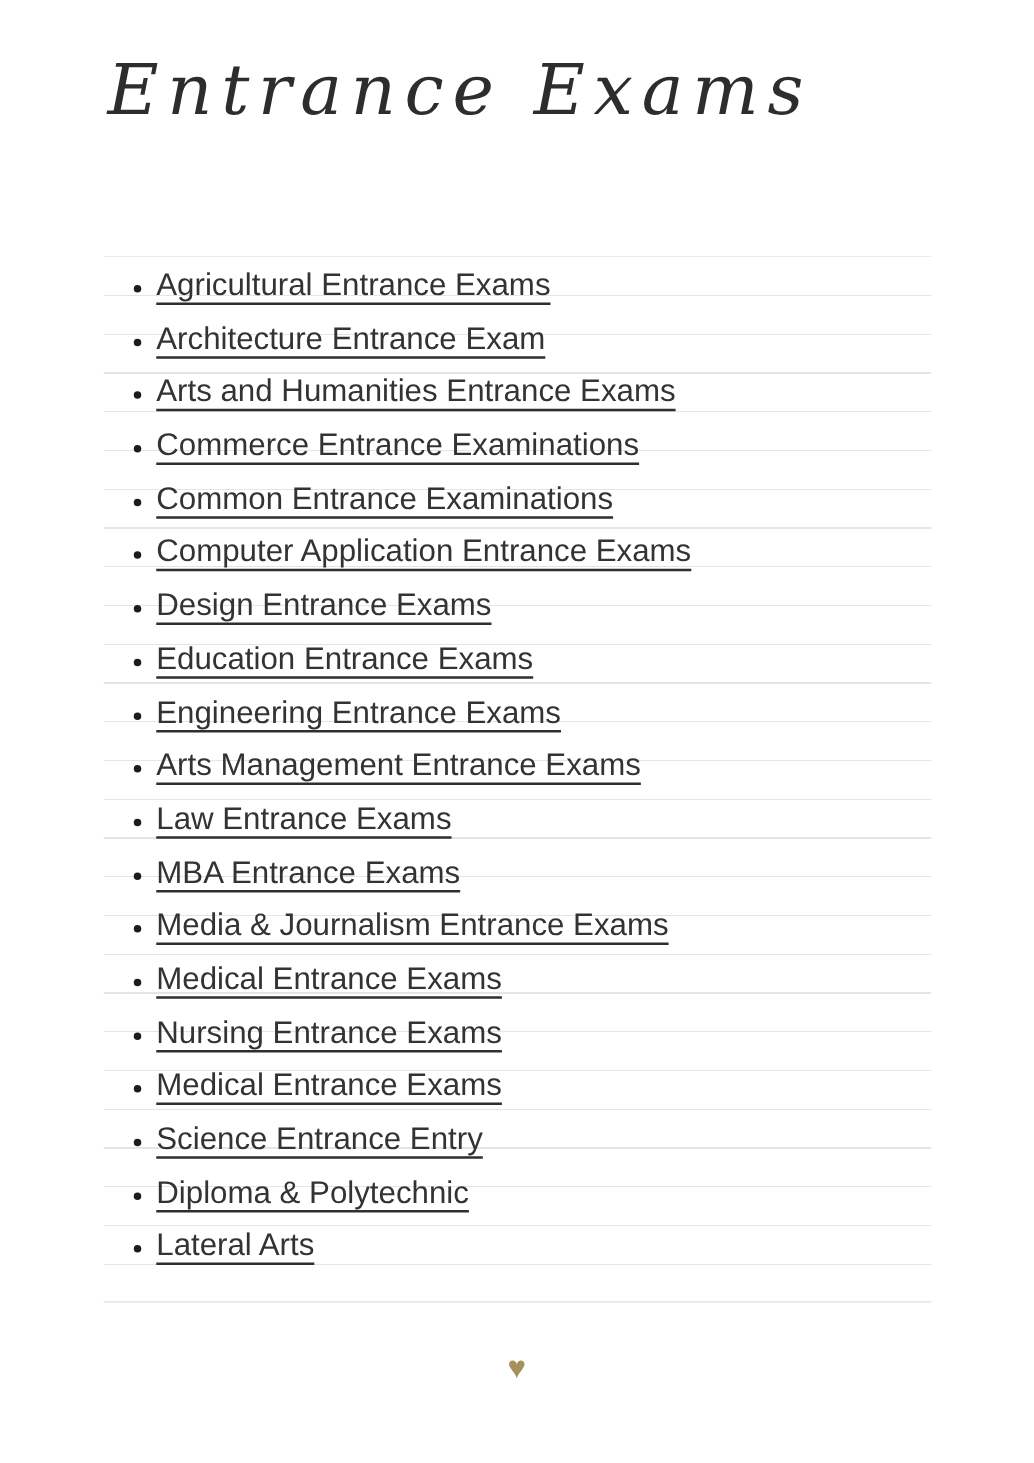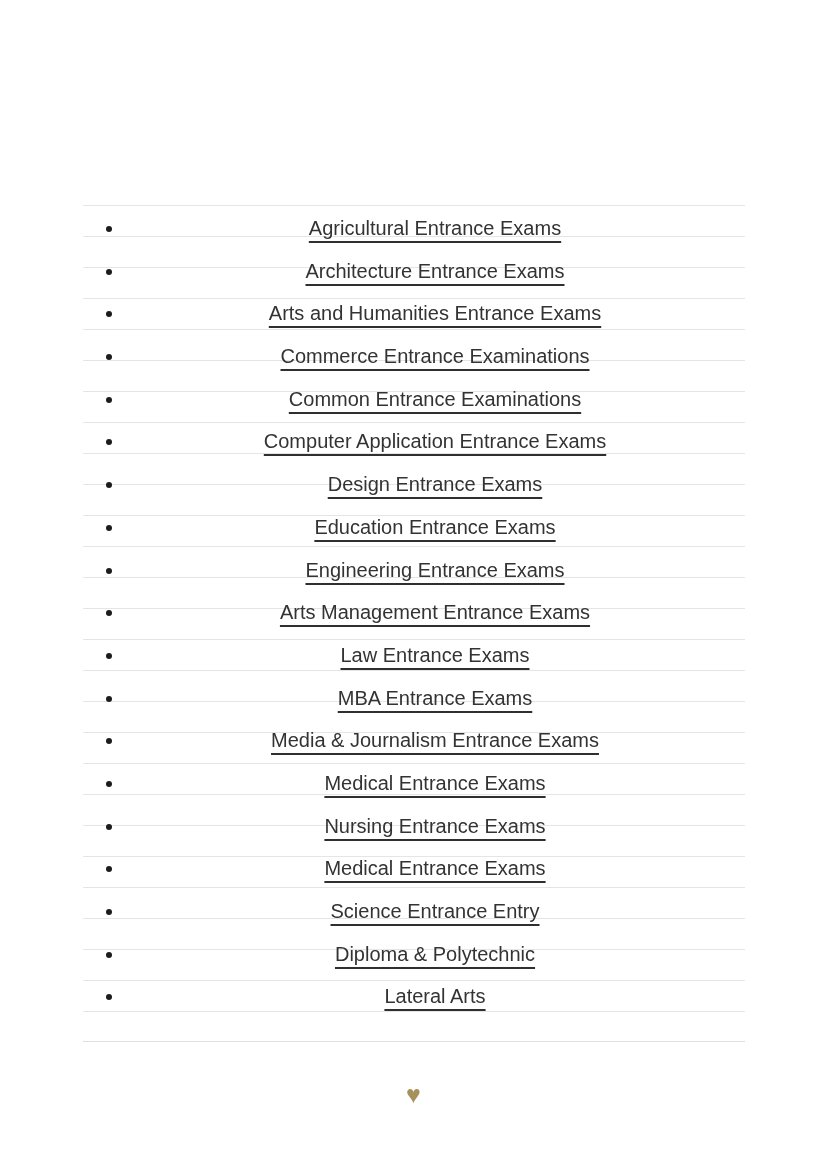--- a/index.html
+++ b/index.html
@@ -47,23 +47,22 @@
   }
 
   .exam-list {
     margin: 0;
     padding: 2px 0 0 42px;
     list-style: disc outside;
   }
   .exam-list li {
     height: 42.7px;
     line-height: 42.7px;
-    font-size: 20px;
+    font-size: 25px;
     color: #1c1c1c;
-    text-align: center;
   }
   .exam-list li::marker {
     color: #1c1c1c;
     font-size: 20px;
   }
   .exam-link {
     color: #333333;
     text-decoration: underline;
     text-decoration-thickness: 2px;
     text-underline-offset: 6px;
@@ -83,25 +82,26 @@
     color: #a6915c;
     line-height: 1;
     display: inline-block;
   }
 </style>
 </head>
 <body>
 
 <div class="page">
 
+  <h1 class="page-title">Entrance Exams</h1>
 
   <div class="list-sheet">
     <ul class="exam-list">
       <li><a class="exam-link">Agricultural Entrance Exams</a></li>
-      <li><a class="exam-link">Architecture Entrance Exams</a></li>
+      <li><a class="exam-link">Architecture Entrance Exam</a></li>
       <li><a class="exam-link">Arts and Humanities Entrance Exams</a></li>
       <li><a class="exam-link">Commerce Entrance Examinations</a></li>
       <li><a class="exam-link">Common Entrance Examinations</a></li>
       <li><a class="exam-link">Computer Application Entrance Exams</a></li>
       <li><a class="exam-link">Design Entrance Exams</a></li>
       <li><a class="exam-link">Education Entrance Exams</a></li>
       <li><a class="exam-link">Engineering Entrance Exams</a></li>
       <li><a class="exam-link">Arts Management Entrance Exams</a></li>
       <li><a class="exam-link">Law Entrance Exams</a></li>
       <li><a class="exam-link">MBA Entrance Exams</a></li>

